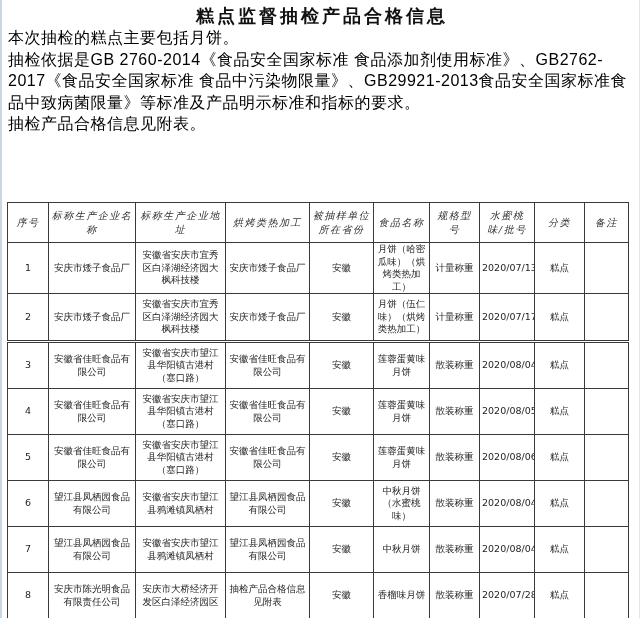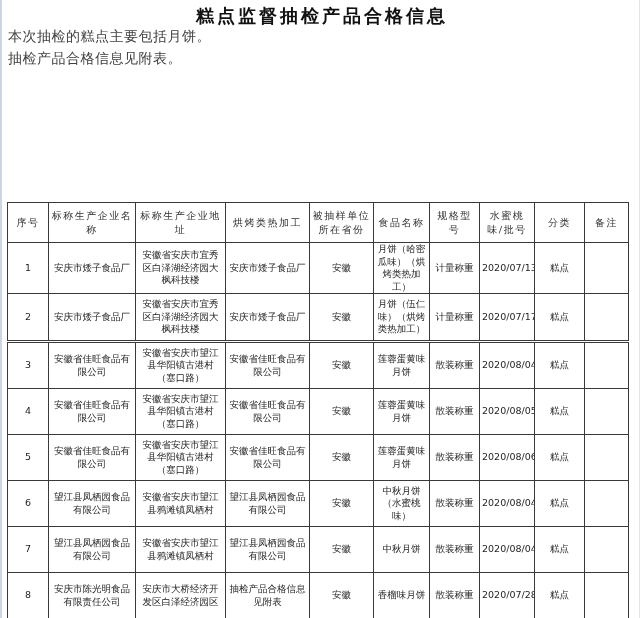--- a/index.html
+++ b/index.html
@@ -9,50 +9,51 @@
       position: absolute; left: 0; top: 0; width: 640px; height: 618px;
       border-left: 2px solid #c9d6e3; border-right: 1px solid #e4e4e4; padding-left: 44px;
     }
     .title {
       position: absolute; left: 0; top: 4px; width: 640px; text-align: center;
       font-size: 18px; font-weight: bold; letter-spacing: 3px; color: #111;
       font-family: "DejaVu Serif", serif; line-height: 24px;
     }
     .intro {
       position: absolute; left: 6px; top: 27px; width: 628px;
-      font-size: 14px; line-height: 21.6px; color: #404040;
-      font-family: Liberation Mono, monospace; letter-spacing: 0.5px;
+      font-size: 16px; line-height: 21.6px; color: #000000;
+      font-family: Liberation Sans, sans-serif; letter-spacing: 0.5px;
     }
     .intro p { margin: 0; white-space: normal; }
     table.grid {
       position: absolute; left: 5px; border-collapse: collapse;
       table-layout: fixed; font-family: "DejaVu Sans", sans-serif;
       font-size: 9.5px; color: #1e1e1e;
     }
     table.grid td, table.grid th {
       border: 1px solid #3a3a3a; text-align: center; vertical-align: middle;
       line-height: 12.5px; padding: 0 2px; font-weight: normal; overflow: hidden;
     }
     table.grid th { font-family: "DejaVu Serif", serif; font-size: 10px; letter-spacing: 1.5px; color: #333; line-height: 14px; }
     #t1 { top: 202px; width: 621px; }
     #t2 { top: 342px; width: 621px; }
     .c1 { width: 41px; } .c2 { width: 87px; } .c3 { width: 90px; } .c4 { width: 84px; }
     .c5 { width: 64px; } .c6 { width: 56px; } .c7 { width: 50px; } .c8 { width: 55px; }
     .c9 { width: 50px; } .c10 { width: 44px; }
-    tr.hdr { height: 40px; }
+    tr.hdr { height: 40px; font-style: italic; }
     tr.r12 { height: 47px; }
     tr.r { height: 46px; }
   </style>
 </head>
 <body>
 
 <div class="page">
   <div class="title">糕点监督抽检产品合格信息</div>
   <div class="intro">
     <p>本次抽检的糕点主要包括月饼。</p>
+    <p>抽检依据是GB 2760-2014《食品安全国家标准 食品添加剂使用标准》、GB2762-2017《食品安全国家标准 食品中污染物限量》、GB29921-2013食品安全国家标准食品中致病菌限量》等标准及产品明示标准和指标的要求。</p>
     <p>抽检产品合格信息见附表。</p>
   </div>
 
   <table class="grid" id="t1">
     <colgroup>
       <col class="c1">
         <col class="c2">
         <col class="c3">
         <col class="c4">
         <col class="c5">

